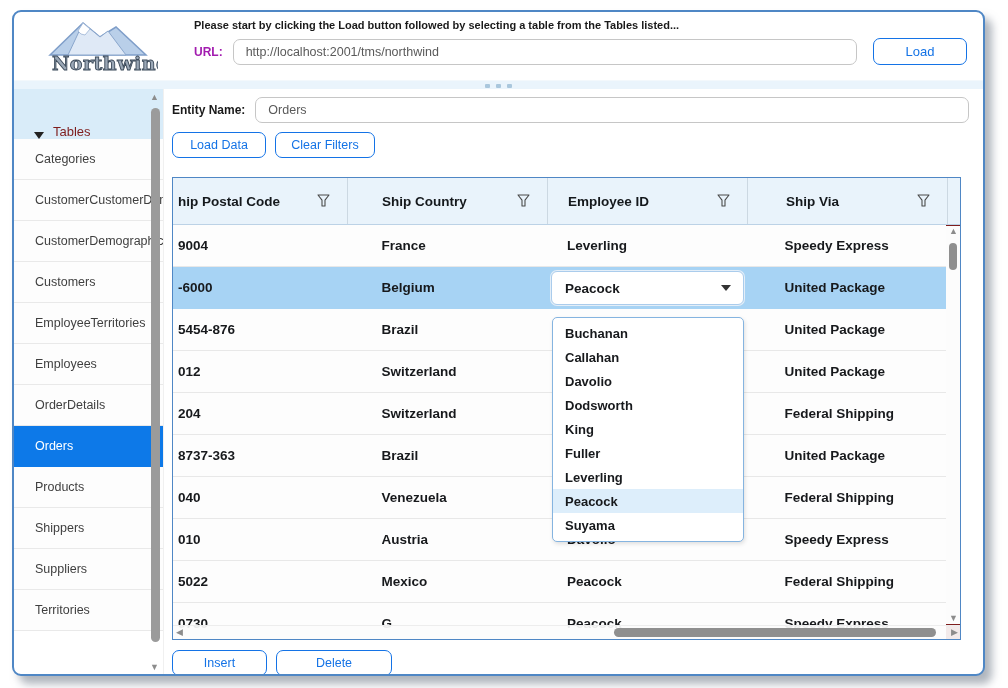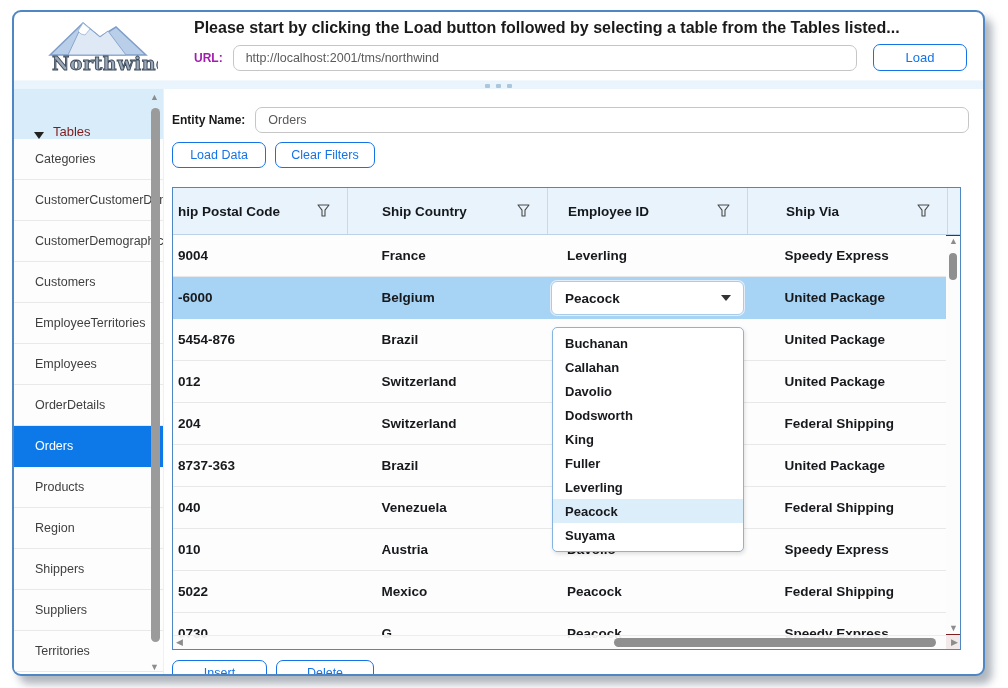--- a/index.html
+++ b/index.html
@@ -6,21 +6,21 @@
   html,body { background:#fff; width:1008px; height:688px; overflow:hidden;
     font-family:"Liberation Sans", sans-serif; }
   .window { position:absolute; left:12px; top:10px; width:973px; height:666px;
     background:#fff; border:2px solid #4f87c5; border-radius:9px;
     box-shadow:7px 8px 9px rgba(110,120,135,.55); overflow:hidden; }
 
   
   .tophdr { display:flex; height:68px; }
   .logo-box { width:168px; display:flex; flex-direction:column; align-items:center; justify-content:center; }
   .hdr-right { flex:1; padding:7px 16px 0 12px; }
-  .instruction { font-size:16px; font-weight:700; color:#1a1a1a; }
+  .instruction { font-size:11px; font-weight:700; color:#1a1a1a; }
   .url-row { display:flex; align-items:center; gap:10px; margin-top:7px; }
   .url-label { font-size:12px; font-weight:700; color:#a21caf; }
   input.txt { flex:1; height:26px; border:1px solid #c6c6c6; border-radius:7px;
     padding:0 12px; font-size:12.5px; color:#5a5a5a; font-family:inherit; outline:none; background:#fff; }
   .btn { display:inline-flex; align-items:center; justify-content:center;
     border:1.5px solid #1473e6; border-radius:7px; background:#fff; color:#1473e6;
     font-size:13px; font-family:inherit; cursor:pointer; }
   .btn-load { width:94px; height:27px; margin-left:6px; }
 
   
@@ -37,27 +37,27 @@
     font-size:13px; color:#7f1d1d; }
   .tri-down { width:0; height:0; border-left:5.5px solid transparent; border-right:5.5px solid transparent; border-top:7px solid #222; }
   .sb-item { height:41px; display:flex; align-items:center; padding-left:21px; font-size:12.5px; color:#3f3f3f;
     border-bottom:1px solid #e9e9e9; white-space:nowrap; overflow:hidden; cursor:pointer; background:#fdfdfd; }
   .sb-item.sel { background:#0d79e8; color:#fff; border-bottom-color:#0d79e8; }
   .sb-scroll { position:absolute; right:1px; top:4px; bottom:4px; width:13px; }
   .sb-scroll .thumb { position:absolute; left:2px; top:15px; bottom:30px; width:9px; background:#9b9b9b; border-radius:5px; }
   .arrow { position:absolute; color:#8c8c8c; font-size:9px; line-height:9px; left:1px; }
 
   
-  .main { flex:1; position:relative; padding:16px 10px 0 6px; }
+  .main { flex:1; position:relative; padding:6px 10px 0 6px; }
   .entity-row { display:flex; align-items:center; gap:10px; margin:2px 2px 0 2px; }
   .entity-label { font-size:12px; font-weight:700; color:#1a1a1a; white-space:nowrap; }
   .action-row { margin:9px 0 0 2px; display:flex; gap:9px; }
   .btn-sm { height:26px; border-radius:7px; font-size:12.5px; }
   .b-loaddata { width:94px; } .b-clear { width:100px; }
-  .b-insert { width:95px; } .b-delete { width:98px; }
+  .b-insert { width:95px; } .b-delete { width:116px; }
 
   
   .grid { position:relative; margin:19px 0 0 2px; width:789px; height:463px;
     border:1px solid #4f87c5; background:#7f1d1d; overflow:hidden; }
   .ghead { display:flex; height:47px; background:#e9f3fb; border-bottom:1px solid #bcd2e6; }
   .gh-cell { position:relative; display:flex; align-items:center; font-size:13.5px; font-weight:700; color:#14181c;
     border-right:1px solid #ccd8e2; white-space:nowrap; overflow:hidden; }
   .gh-fill { flex:1; border-right:none; }
   .funnel { position:absolute; right:17px; top:16px; }
   .c0 { width:175px; padding-left:5px; }
@@ -133,21 +133,20 @@
       <div id="sb-list">
           <div class="sb-item">Categories</div>
           <div class="sb-item">CustomerCustomerDemo</div>
           <div class="sb-item">CustomerDemographics</div>
           <div class="sb-item">Customers</div>
           <div class="sb-item">EmployeeTerritories</div>
           <div class="sb-item">Employees</div>
           <div class="sb-item">OrderDetails</div>
           <div class="sb-item sel">Orders</div>
           <div class="sb-item">Products</div>
-          <div class="sb-item">Region</div>
           <div class="sb-item">Shippers</div>
           <div class="sb-item">Suppliers</div>
           <div class="sb-item">Territories</div>
         </div>
       <div class="sb-scroll">
         <span class="arrow" style="top:0;">▲</span>
         <span class="thumb"></span>
         <span class="arrow" style="bottom:0;">▼</span>
       </div>
     </div>

